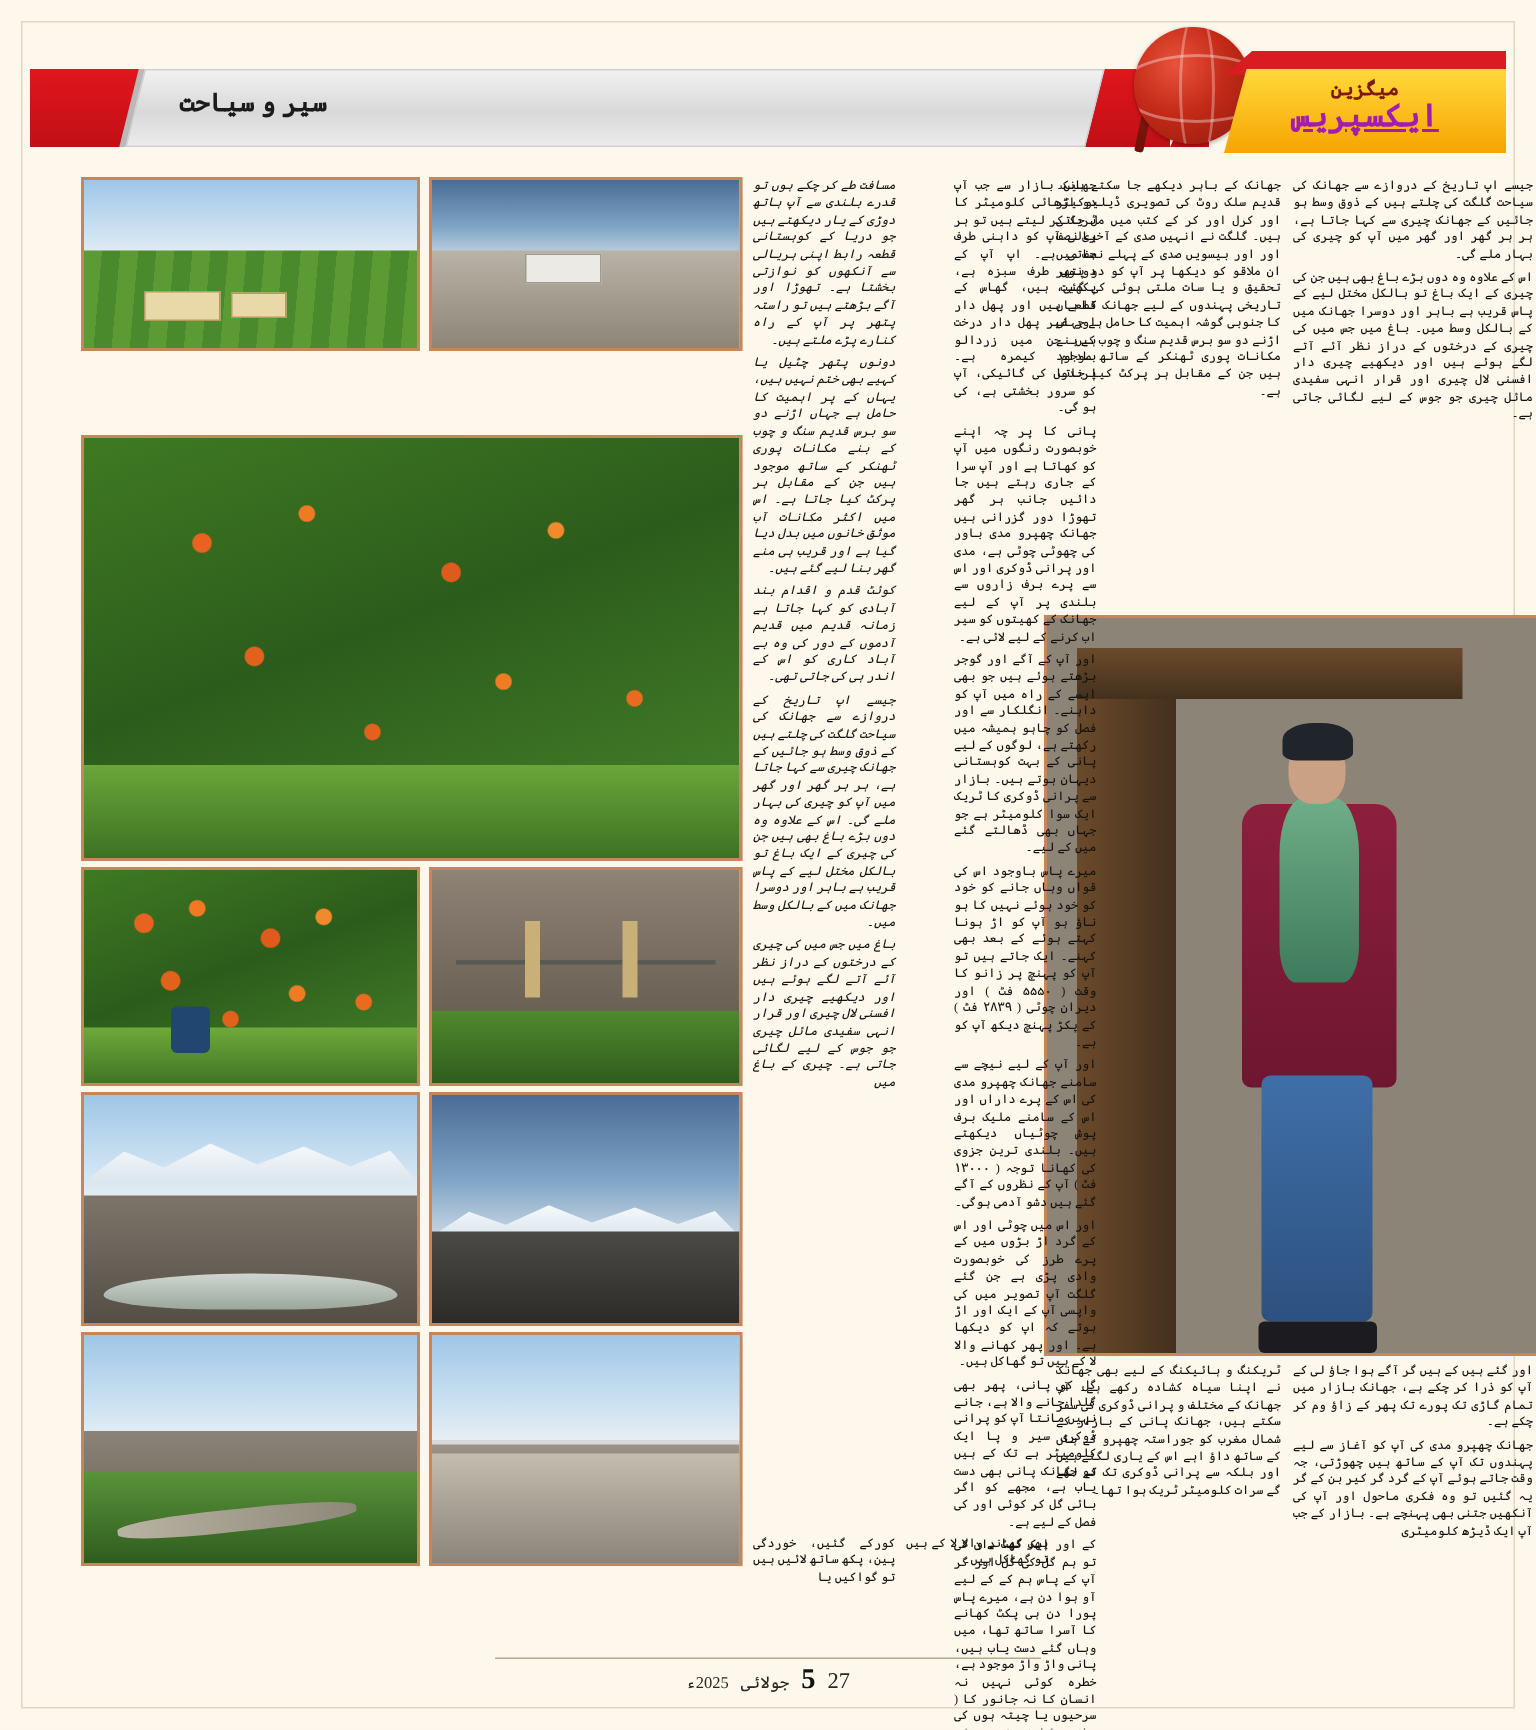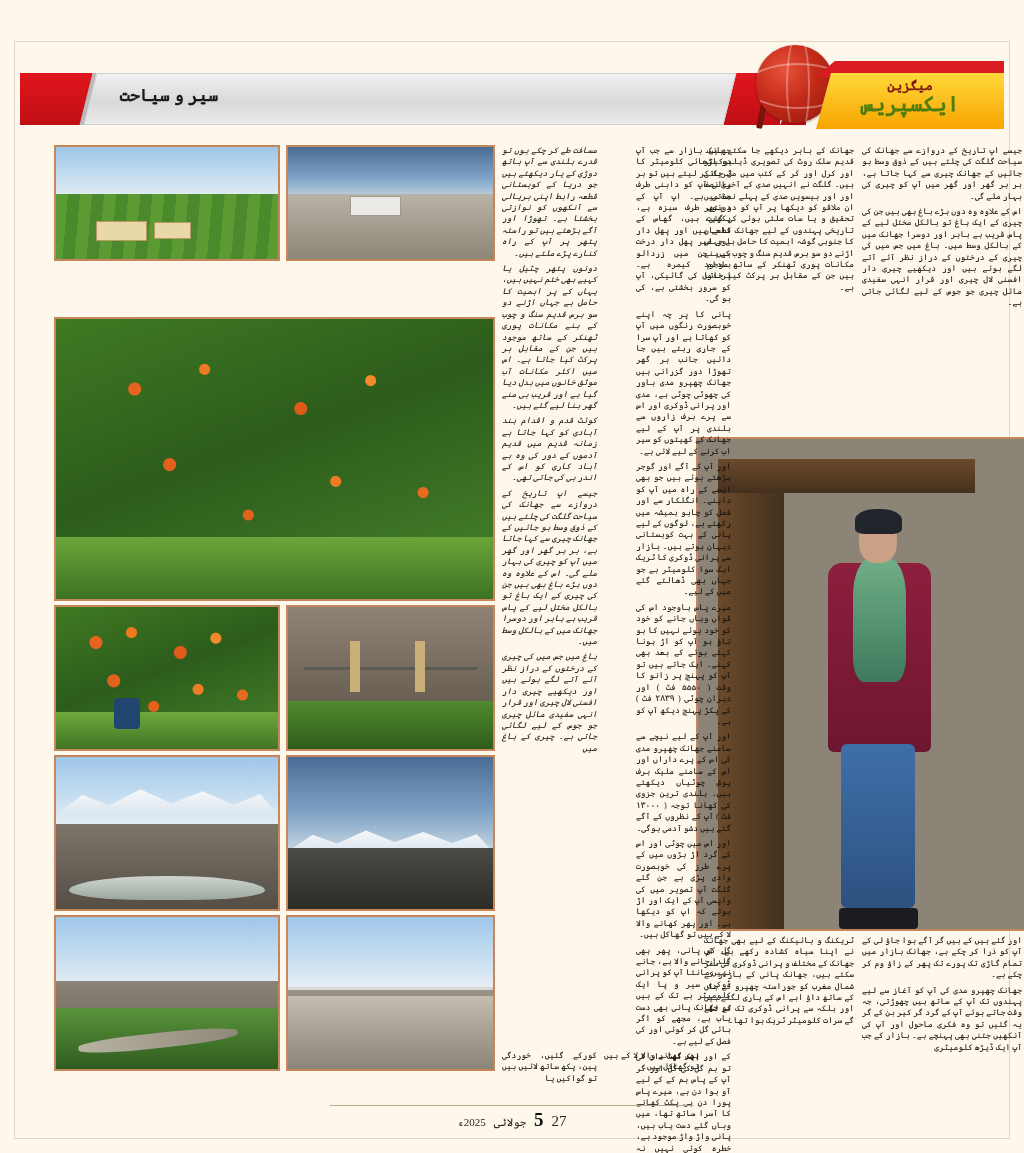--- a/index.html
+++ b/index.html
@@ -7,21 +7,20 @@
     width:1024px;height:1153px;
     background:#fdf6ea;
     font-family:"Liberation Sans", sans-serif;
     overflow:hidden;
     position:relative;
   }
   
   .page{
     position:absolute;inset:0;
     background:#fdf7ec;
-    margin-top:27px;
   }
   .page-border{
     position:absolute;left:14px;top:14px;right:14px;bottom:14px;
     border:1px solid #e2d6c2;
   }
   
   .masthead{
     position:absolute;left:20px;top:46px;width:984px;height:60px;
   }
   .mast-red{
@@ -66,21 +65,21 @@
     background:#d81c22;
     clip-path:polygon(10% 0,100% 0,100% 100%,0 100%);
   }
   .logo-text{
     position:absolute;right:12px;top:30px;width:164px;
     text-align:center;direction:rtl;
     font-family:"Liberation Serif", serif;
     color:#8f1c12;font-weight:bold;line-height:1.05;
   }
   .logo-text .l1{display:block;font-size:13px;color:#7d1a10;}
-  .logo-text .l2{display:block;font-size:21px;color:#4d7c0f;letter-spacing:1px;}
+  .logo-text .l2{display:block;font-size:21px;color:#a21caf;letter-spacing:1px;text-decoration:underline;}
   .globe{
     position:absolute;right:170px;top:-4px;width:78px;height:78px;
     border-radius:50%;
     background:radial-gradient(circle at 36% 32%, #e8533c 0%, #c42a18 45%, #8c1a0d 100%);
     overflow:hidden;
     box-shadow:0 1px 3px rgba(0,0,0,.35);
   }
   .globe:before{
     content:"";position:absolute;left:-10px;top:18px;width:100px;height:42px;
     border:2px solid rgba(255,255,255,.35);border-radius:50%;

